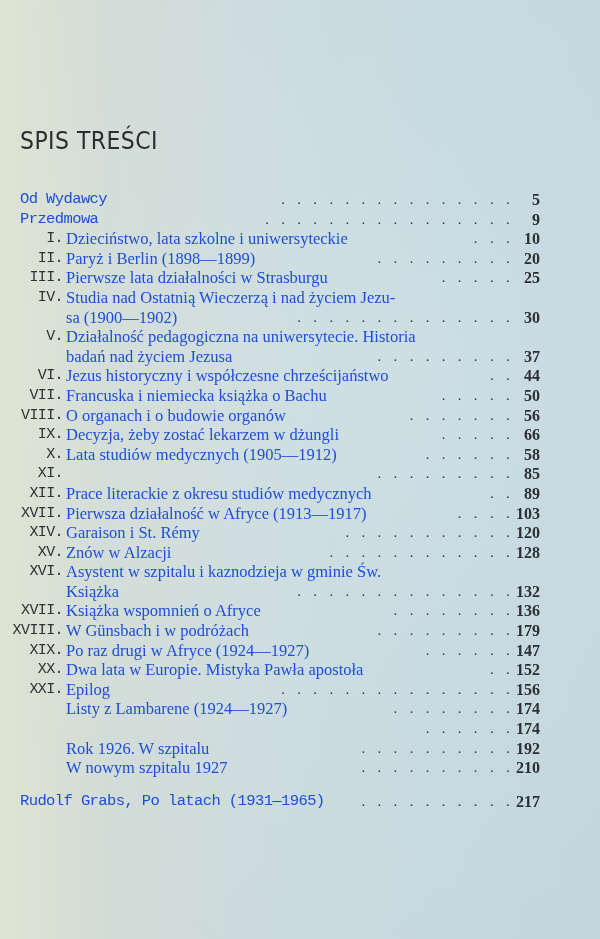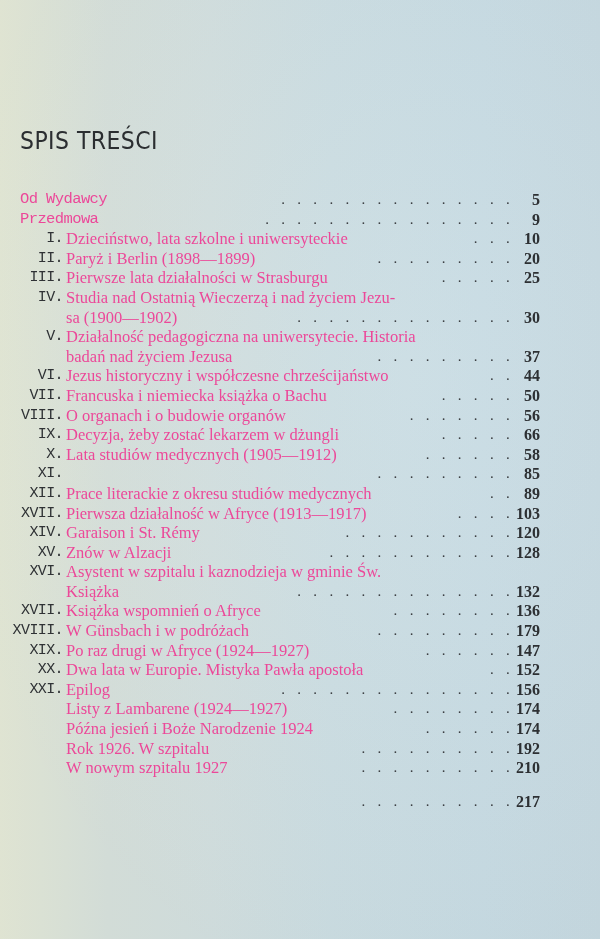--- a/index.html
+++ b/index.html
@@ -20,21 +20,21 @@
   }
   .toc { position: absolute; left: 0; top: 190px; width: 600px; }
   .row {
     position: relative; height: 19.6px; line-height: 19.6px;
     font-size: 16.5px; white-space: nowrap;
   }
   .num {
     position: absolute; right: 537px; text-align: right; color: #2f3235;
     font-family: "Liberation Mono", monospace; font-size: 15px; letter-spacing: -0.6px;
   }
-  .title { position: absolute; left: 66px; color: #ec4899; }
+  .title { position: absolute; left: 66px; color: #1d4ed8; }
   .title.mono { font-family: "Liberation Mono", monospace; font-size: 15.5px; letter-spacing: -0.6px; }
   .title.flush { left: 20px; }
   .dots {
     position: absolute; right: 78px; color: #3a3d40; letter-spacing: 12.3px; font-size: 15px;
     text-align: right;
   }
   .page { position: absolute; right: 60px; width: 40px; text-align: right; font-weight: 700; color: #2d3033; font-size: 16px; }
   .gap { height: 14px; }
 </style>
 </head>
@@ -201,35 +201,35 @@
       <span class="page">156</span>
     </div>
     <div class="row">
       <span class="num"></span>
       <span class="title">Listy z Lambarene (1924—1927)</span>
       <span class="dots">........</span>
       <span class="page">174</span>
     </div>
     <div class="row">
       <span class="num"></span>
-      <span class="title">Późna jesień i Boże Narodzenie 1924</span>
       <span class="dots">......</span>
       <span class="page">174</span>
     </div>
     <div class="row">
       <span class="num"></span>
       <span class="title">Rok 1926. W szpitalu</span>
       <span class="dots">..........</span>
       <span class="page">192</span>
     </div>
     <div class="row">
       <span class="num"></span>
       <span class="title">W nowym szpitalu 1927</span>
       <span class="dots">..........</span>
       <span class="page">210</span>
     </div>
     <div class="gap"></div>
     <div class="row">
       <span class="num"></span>
+      <span class="title mono flush">Rudolf Grabs, Po latach (1931—1965)</span>
       <span class="dots">..........</span>
       <span class="page">217</span>
     </div>
   </div>
 
 </body></html>

